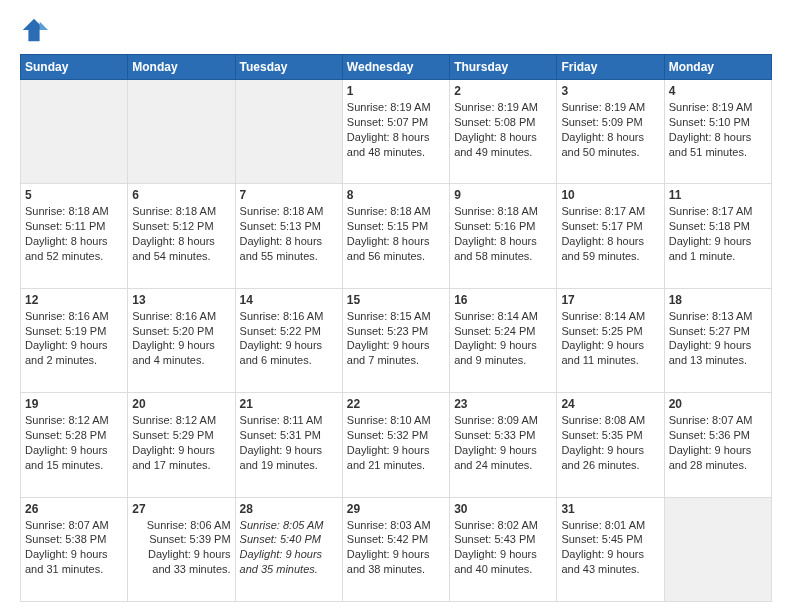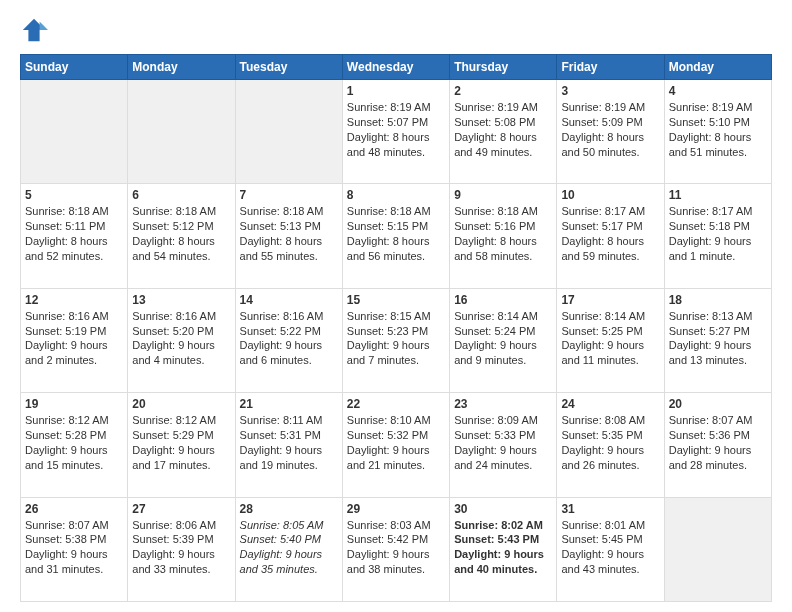--- a/index.html
+++ b/index.html
@@ -324,42 +324,42 @@
         <tr>
           <td>
             <span class="day-num">26</span>
             <div class="day-info" style="white-space: pre-line;">Sunrise: 8:07 AM
 Sunset: 5:38 PM
 Daylight: 9 hours
 and 31 minutes.</div>
           </td>
           <td>
             <span class="day-num">27</span>
-            <div class="day-info" style="white-space: pre-line;">Sunrise: 8:06 AM
+            <div class="day-info" style="white-space: pre-line; text-align: right;">Sunrise: 8:06 AM
 Sunset: 5:39 PM
 Daylight: 9 hours
 and 33 minutes.</div>
           </td>
           <td>
             <span class="day-num">28</span>
             <div class="day-info" style="white-space: pre-line; font-style: italic;">Sunrise: 8:05 AM
 Sunset: 5:40 PM
 Daylight: 9 hours
 and 35 minutes.</div>
           </td>
           <td>
             <span class="day-num">29</span>
             <div class="day-info" style="white-space: pre-line;">Sunrise: 8:03 AM
 Sunset: 5:42 PM
 Daylight: 9 hours
 and 38 minutes.</div>
           </td>
           <td>
             <span class="day-num">30</span>
-            <div class="day-info" style="white-space: pre-line; font-weight: bold;">Sunrise: 8:02 AM
+            <div class="day-info" style="white-space: pre-line;">Sunrise: 8:02 AM
 Sunset: 5:43 PM
 Daylight: 9 hours
 and 40 minutes.</div>
           </td>
           <td>
             <span class="day-num">31</span>
             <div class="day-info" style="white-space: pre-line;">Sunrise: 8:01 AM
 Sunset: 5:45 PM
 Daylight: 9 hours
 and 43 minutes.</div>

